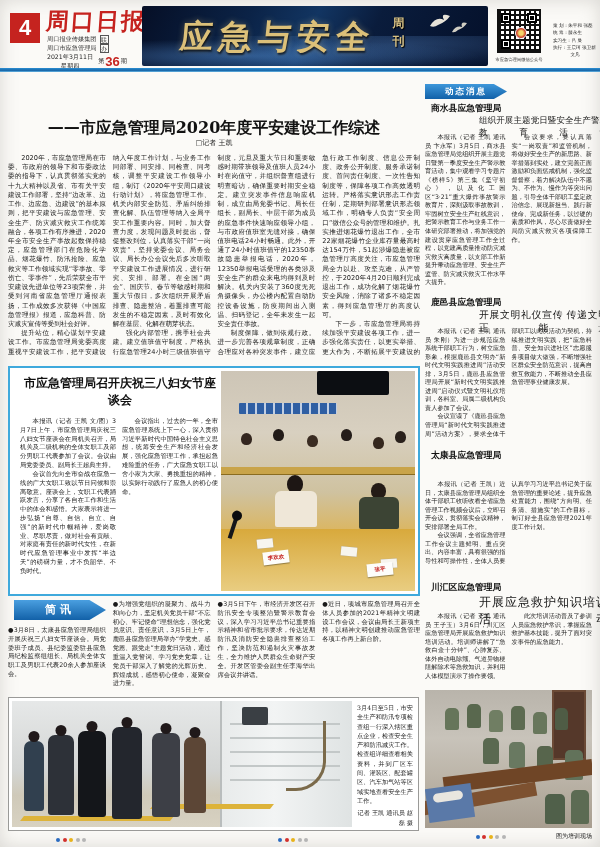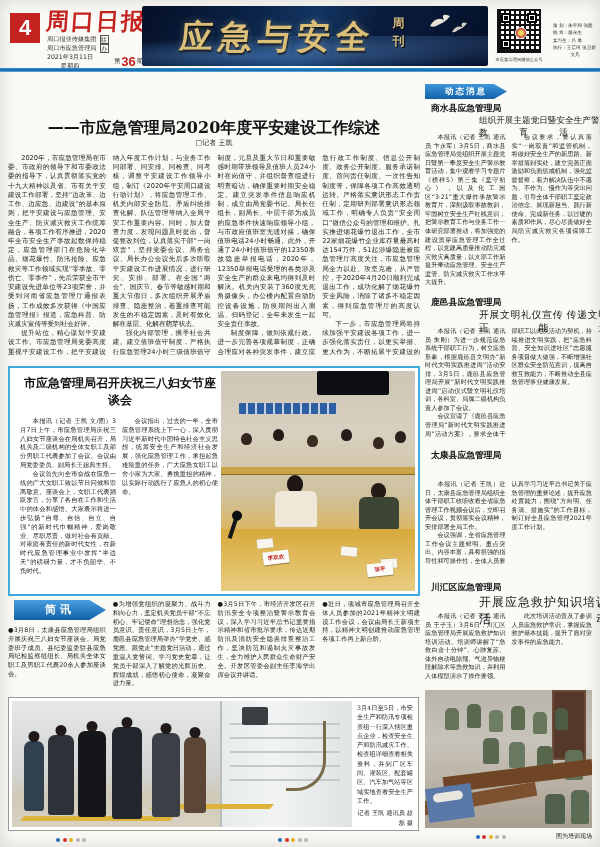--- a/index.html
+++ b/index.html
@@ -11,21 +11,21 @@
   
   .pageno { position:absolute; left:10px; top:13px; width:30px; height:30px; background:#c5231f;
             color:#fff; font-size:22px; font-weight:bold; display:flex; align-items:center; justify-content:center;
             font-family:"Liberation Sans",sans-serif; }
   .masthead { position:absolute; left:46px; top:6px; color:#c5231f; font-family:"DejaVu Serif",serif;
               font-weight:bold; font-size:23px; letter-spacing:2px; transform:skewX(-4deg); }
   .orgs { position:absolute; left:47px; top:35px; font-size:6.2px; color:#333; line-height:1.35; }
   .org-row { display:flex; align-items:center; gap:3px; }
   .badge { display:inline-block; border:1px solid #555; color:#333; font-size:6px; line-height:7px;
            width:9px; height:9px; text-align:center; }
-  .dateblock { position:absolute; left:47px; top:53px; display:flex; align-items:center; gap:21px; }
+  .dateblock { position:absolute; left:47px; top:53px; display:flex; align-items:center; gap:5px; }
   .datecol { font-size:6.2px; color:#222; line-height:1.4; text-align:center; }
   .issue { display:flex; align-items:center; font-size:6.2px; color:#222; }
   .issue b { color:#c5231f; font-size:13px; font-family:"Liberation Sans",sans-serif; margin:0 1px; }
 
   .banner { position:absolute; left:142px; top:6px; width:346px; height:60px; border-radius:2px;
             background:linear-gradient(115deg,#060f26 0%,#0b2347 30%,#123562 48%,#0a1c3c 65%,#04102a 100%);
             overflow:hidden; }
   .banner:before { content:""; position:absolute; left:-20px; top:30px; width:400px; height:40px;
             background:radial-gradient(ellipse at 30% 50%, rgba(90,150,220,.45), transparent 60%),
                        radial-gradient(ellipse at 70% 20%, rgba(120,180,255,.25), transparent 55%); }

